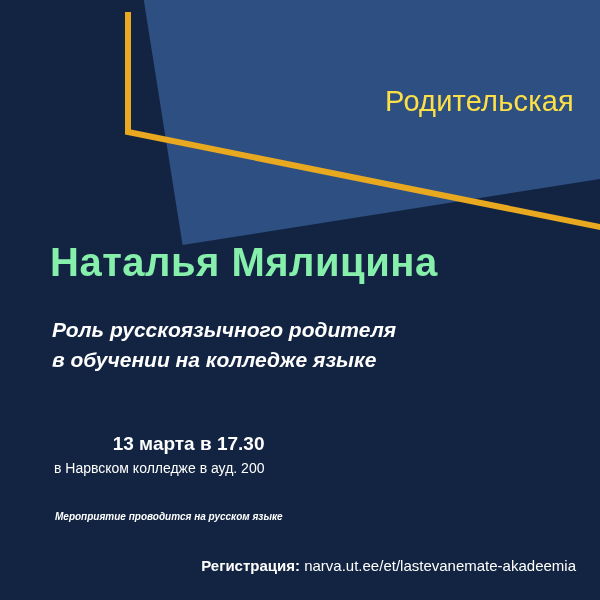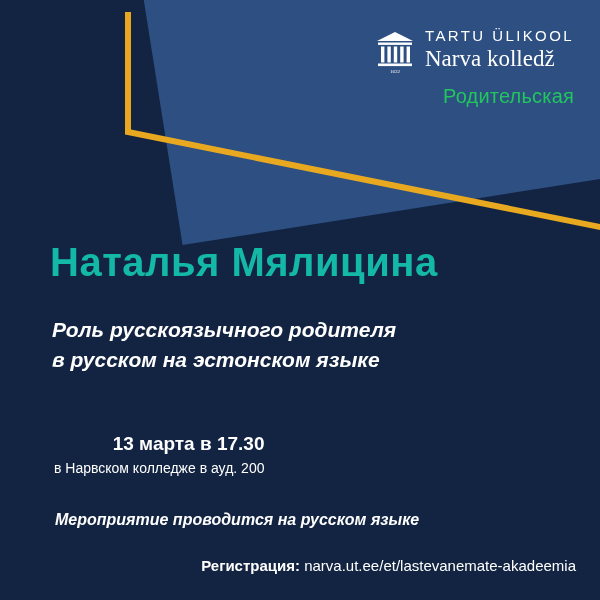--- a/index.html
+++ b/index.html
@@ -73,37 +73,37 @@
     display: block;
     font-family: "Liberation Serif", serif;
   }
 
   
   .program-title {
     position: absolute;
     top: 84px;
     right: 26px;
     text-align: right;
-    font-size: 20px;
+    font-size: 29px;
     line-height: 1.22;
     font-weight: 400;
-    color: #22c55e;
+    color: #fde047;
     letter-spacing: 0.2px;
   }
   .program-title span { display: block; }
 
   
   .speaker-name {
     position: absolute;
     top: 262px;
     left: 50px;
     font-size: 40px;
     font-weight: bold;
     letter-spacing: 0.5px;
-    color: #14b8a6;
+    color: #86efac;
     line-height: 1;
     transform: translateY(-50%);
   }
 
   
   .lecture-subtitle {
     position: absolute;
     top: 315px;
     left: 52px;
     font-size: 21px;
@@ -134,21 +134,21 @@
     color: #ffffff;
     line-height: 1.4;
     margin-top: 2px;
   }
 
   
   .lang-note {
     position: absolute;
     top: 511px;
     left: 55px;
-    font-size: 16px;
+    font-size: 10px;
     font-style: italic;
     font-weight: bold;
     color: #ffffff;
   }
 
   
   .registration {
     position: absolute;
     bottom: 26px;
     right: 24px;
@@ -167,47 +167,30 @@
 <body>
 
 <div id="poster">
 
   <div class="blue-panel"></div>
 
   <svg class="yellow-line" viewBox="0 0 600 600">
     <polyline points="128,12 128,132 704,248" fill="none" stroke="#e8a820" stroke-width="6"></polyline>
   </svg>
 
-  <div class="logo-block">
-    <svg class="logo-mark" viewBox="0 0 40 44">
-      <polygon points="20,2 38,11 2,11" fill="#ffffff"></polygon>
-      <rect x="3" y="12.5" width="34" height="2.4" fill="#ffffff"></rect>
-      <rect x="6" y="16.5" width="3.4" height="16" fill="#ffffff"></rect>
-      <rect x="12.4" y="16.5" width="3.4" height="16" fill="#ffffff"></rect>
-      <rect x="18.8" y="16.5" width="3.4" height="16" fill="#ffffff"></rect>
-      <rect x="25.2" y="16.5" width="3.4" height="16" fill="#ffffff"></rect>
-      <rect x="31.6" y="16.5" width="3.4" height="16" fill="#ffffff"></rect>
-      <rect x="3" y="33.5" width="34" height="2.6" fill="#ffffff"></rect>
-      <text x="20" y="42.5" font-size="5" fill="#ffffff" text-anchor="middle" font-family="Liberation Serif, serif">1632</text>
-    </svg>
-    <div class="logo-text">
-      <span class="l1">TARTU ÜLIKOOL</span>
-      <span class="l2">Narva kolledž</span>
-    </div>
-  </div>
 
   <div class="program-title">
     <span>Родительская</span>
   </div>
 
   <div class="speaker-name">Наталья Мялицина</div>
 
   <div class="lecture-subtitle">
     <span>Роль русскоязычного родителя</span>
-    <span>в русском на эстонском языке</span>
+    <span>в обучении на колледже языке</span>
   </div>
 
   <div class="when-where">
     <div class="when">13 марта в 17.30</div>
     <div class="where">в Нарвском колледже в ауд. 200</div>
   </div>
 
   <div class="lang-note">Мероприятие проводится на русском языке</div>
 
   <div class="registration">

